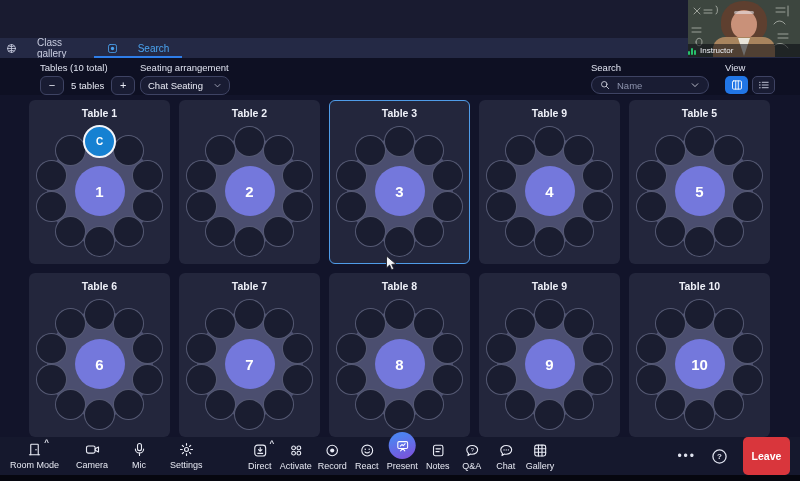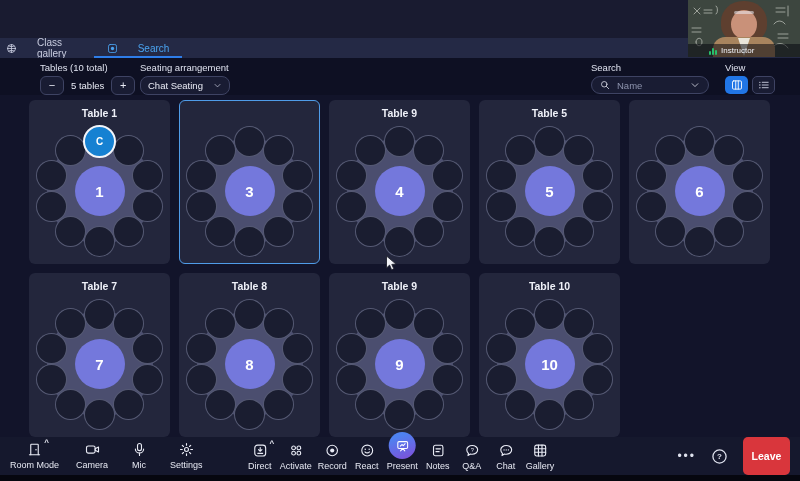--- a/index.html
+++ b/index.html
@@ -41,21 +41,21 @@
 
   
   .video{position:absolute;left:688px;top:0;width:112px;height:57px;background:#3d463f;overflow:hidden;cursor:pointer;}
   .video .chalk{position:absolute;inset:0;}
   .hair{position:absolute;left:33px;top:1px;width:46px;height:42px;border-radius:48% 48% 42% 42%;background:#5e3f2f;}
   .face{position:absolute;left:43px;top:10px;width:26px;height:29px;border-radius:50%;background:#c99179;}
   .glasses{position:absolute;left:46px;top:11px;width:20px;height:3px;border-radius:2px;background:rgba(235,235,242,.55);}
   .body{position:absolute;left:25px;top:37px;width:62px;height:22px;border-radius:12px 12px 0 0;background:#a8845e;}
   .shirt{position:absolute;left:50px;top:38px;width:12px;height:18px;background:#e9e5da;clip-path:polygon(0 0,100% 0,50% 100%);}
   .video-overlay{position:absolute;left:0;right:0;bottom:0;height:13px;background:rgba(8,10,16,.55);
-                 display:flex;align-items:center;gap:4px;padding:0 21px;font-size:8px;color:#f0f2f8;}
+                 display:flex;align-items:center;gap:4px;padding:0 0;font-size:8px;color:#f0f2f8;}
   .eq{display:flex;align-items:flex-end;gap:1px;height:8px;}
   .eq i{display:block;width:2px;background:#27c06c;border-radius:1px;}
   .eq i:nth-child(1){height:4px;}.eq i:nth-child(2){height:7px;}.eq i:nth-child(3){height:5px;}
 
   
   .grid{position:absolute;left:29px;top:100px;width:741px;height:337px;display:grid;
         grid-template-columns:repeat(5,1fr);grid-template-rows:1fr 1fr;gap:9px;}
   .table-card{position:relative;background:#23263c;border-radius:6px;overflow:hidden;cursor:pointer;}
   .table-card.selected{outline:1.5px solid #4f9ce8;outline-offset:-1px;}
   .card-title{position:absolute;top:7px;left:0;width:100%;text-align:center;font-size:10.5px;font-weight:bold;color:#eef0f8;}
@@ -220,21 +220,39 @@
           <div class="seat" style="left: calc(50% + 32.0528px); top: 90.9508px; height: 31px; width: 31px;"></div>
           <div class="seat" style="left: calc(50% + 13.8893px); top: 115.951px; height: 31px; width: 31px;"></div>
           <div class="seat" style="left: calc(50% - 15.5px); top: 125.5px; height: 31px; width: 31px;"></div>
           <div class="seat" style="left: calc(50% - 44.8893px); top: 115.951px; height: 31px; width: 31px;"></div>
           <div class="seat" style="left: calc(50% - 63.0528px); top: 90.9508px; height: 31px; width: 31px;"></div>
           <div class="seat" style="left: calc(50% - 63.0528px); top: 60.0492px; height: 31px; width: 31px;"></div>
           <div class="seat" style="left: calc(50% - 44.8893px); top: 35.0492px; height: 31px; width: 31px;"></div>
           <div class="table-center" style="left: calc(50% - 25px); top: 66px; height: 50px; width: 50px;">1</div>
         </div>
       </div>
+      <div class="table-card">
+        <div class="card-title">Table 2</div>
+        <div class="cluster">
+          <div class="disc" style="left: calc(50% - 53px); top: 38px; height: 106px; width: 106px;"></div>
+          <div class="seat" style="left: calc(50% - 15.5px); top: 25.5px; height: 31px; width: 31px;"></div>
+          <div class="seat" style="left: calc(50% + 13.8893px); top: 35.0492px; height: 31px; width: 31px;"></div>
+          <div class="seat" style="left: calc(50% + 32.0528px); top: 60.0492px; height: 31px; width: 31px;"></div>
+          <div class="seat" style="left: calc(50% + 32.0528px); top: 90.9508px; height: 31px; width: 31px;"></div>
+          <div class="seat" style="left: calc(50% + 13.8893px); top: 115.951px; height: 31px; width: 31px;"></div>
+          <div class="seat" style="left: calc(50% - 15.5px); top: 125.5px; height: 31px; width: 31px;"></div>
+          <div class="seat" style="left: calc(50% - 44.8893px); top: 115.951px; height: 31px; width: 31px;"></div>
+          <div class="seat" style="left: calc(50% - 63.0528px); top: 90.9508px; height: 31px; width: 31px;"></div>
+          <div class="seat" style="left: calc(50% - 63.0528px); top: 60.0492px; height: 31px; width: 31px;"></div>
+          <div class="seat" style="left: calc(50% - 44.8893px); top: 35.0492px; height: 31px; width: 31px;"></div>
+          <div class="table-center" style="left: calc(50% - 25px); top: 66px; height: 50px; width: 50px;">2</div>
+        </div>
+      </div>
       <div class="table-card selected">
+        <div class="card-title">Table 3</div>
         <div class="cluster">
           <div class="disc" style="left: calc(50% - 53px); top: 38px; height: 106px; width: 106px;"></div>
           <div class="seat" style="left: calc(50% - 15.5px); top: 25.5px; height: 31px; width: 31px;"></div>
           <div class="seat" style="left: calc(50% + 13.8893px); top: 35.0492px; height: 31px; width: 31px;"></div>
           <div class="seat" style="left: calc(50% + 32.0528px); top: 60.0492px; height: 31px; width: 31px;"></div>
           <div class="seat" style="left: calc(50% + 32.0528px); top: 90.9508px; height: 31px; width: 31px;"></div>
           <div class="seat" style="left: calc(50% + 13.8893px); top: 115.951px; height: 31px; width: 31px;"></div>
           <div class="seat" style="left: calc(50% - 15.5px); top: 125.5px; height: 31px; width: 31px;"></div>
           <div class="seat" style="left: calc(50% - 44.8893px); top: 115.951px; height: 31px; width: 31px;"></div>
           <div class="seat" style="left: calc(50% - 63.0528px); top: 90.9508px; height: 31px; width: 31px;"></div>
@@ -271,20 +289,21 @@
           <div class="seat" style="left: calc(50% + 13.8893px); top: 115.951px; height: 31px; width: 31px;"></div>
           <div class="seat" style="left: calc(50% - 15.5px); top: 125.5px; height: 31px; width: 31px;"></div>
           <div class="seat" style="left: calc(50% - 44.8893px); top: 115.951px; height: 31px; width: 31px;"></div>
           <div class="seat" style="left: calc(50% - 63.0528px); top: 90.9508px; height: 31px; width: 31px;"></div>
           <div class="seat" style="left: calc(50% - 63.0528px); top: 60.0492px; height: 31px; width: 31px;"></div>
           <div class="seat" style="left: calc(50% - 44.8893px); top: 35.0492px; height: 31px; width: 31px;"></div>
           <div class="table-center" style="left: calc(50% - 25px); top: 66px; height: 50px; width: 50px;">5</div>
         </div>
       </div>
       <div class="table-card">
+        <div class="card-title">Table 6</div>
         <div class="cluster">
           <div class="disc" style="left: calc(50% - 53px); top: 38px; height: 106px; width: 106px;"></div>
           <div class="seat" style="left: calc(50% - 15.5px); top: 25.5px; height: 31px; width: 31px;"></div>
           <div class="seat" style="left: calc(50% + 13.8893px); top: 35.0492px; height: 31px; width: 31px;"></div>
           <div class="seat" style="left: calc(50% + 32.0528px); top: 60.0492px; height: 31px; width: 31px;"></div>
           <div class="seat" style="left: calc(50% + 32.0528px); top: 90.9508px; height: 31px; width: 31px;"></div>
           <div class="seat" style="left: calc(50% + 13.8893px); top: 115.951px; height: 31px; width: 31px;"></div>
           <div class="seat" style="left: calc(50% - 15.5px); top: 125.5px; height: 31px; width: 31px;"></div>
           <div class="seat" style="left: calc(50% - 44.8893px); top: 115.951px; height: 31px; width: 31px;"></div>
           <div class="seat" style="left: calc(50% - 63.0528px); top: 90.9508px; height: 31px; width: 31px;"></div>

